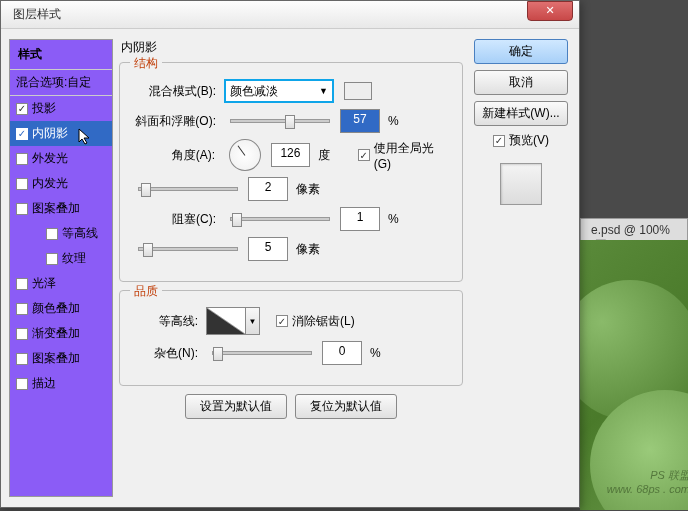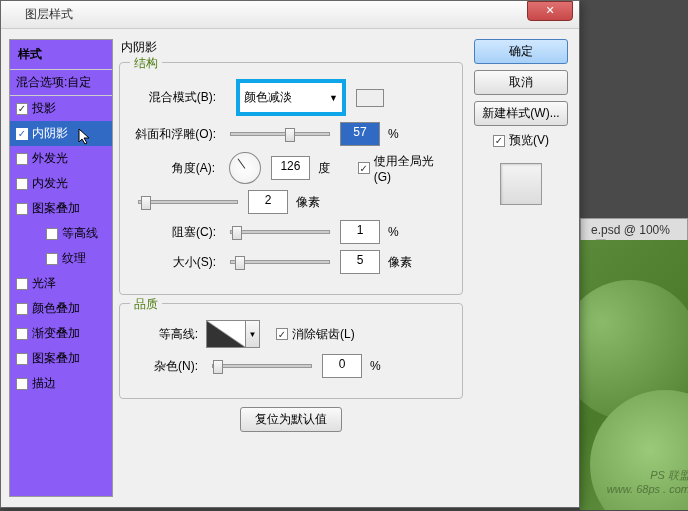--- a/index.html
+++ b/index.html
@@ -3,41 +3,41 @@
 <meta charset="utf-8">
 <style>
 * { box-sizing: border-box; margin: 0; padding: 0; font-family: "Microsoft YaHei", SimSun, sans-serif; font-size: 12px; }
 body { background: #4a4a4a; width: 688px; height: 511px; position: relative; overflow: hidden; }
 .bg-tab { position: absolute; top: 218px; left: 580px; background: #ddd; padding: 4px 10px; border: 1px solid #999; color: #333; }
 .bg-img { position: absolute; top: 240px; left: 580px; width: 120px; height: 270px; background: linear-gradient(135deg, #5a8a3a, #4a7a2a, #6a9a4a); overflow: hidden; }
 .bg-img::before { content: ""; position: absolute; top: 40px; left: -20px; width: 140px; height: 140px; background: radial-gradient(circle at 30% 30%, #8aba6a, #4a7a2a); border-radius: 50%; }
 .bg-img::after { content: ""; position: absolute; bottom: -30px; right: -40px; width: 150px; height: 150px; background: radial-gradient(circle at 40% 40%, #9aca7a, #5a8a3a); border-radius: 50%; }
 .bg-txt { position: absolute; bottom: 15px; right: 10px; color: rgba(60,90,40,0.7); font-size: 11px; font-style: italic; z-index: 2; white-space: pre-line; text-align: right; }
 .dialog { position: absolute; top: 0; left: 0; width: 580px; height: 508px; background: #f0f0f0; border: 1px solid #666; box-shadow: 2px 2px 8px rgba(0,0,0,0.3); }
-.titlebar { height: 28px; background: linear-gradient(#fdfdfd, #e8e8e8); border-bottom: 1px solid #ccc; display: flex; align-items: center; padding-left: 24px; }
+.titlebar { height: 28px; background: linear-gradient(#fdfdfd, #e8e8e8); border-bottom: 1px solid #ccc; display: flex; align-items: center; padding-left: 12px; }
 .titlebar-title { flex: 1; color: #333; }
 .close-btn { width: 46px; height: 20px; background: linear-gradient(#e07070, #c84848); border: 1px solid #883030; border-radius: 0 0 4px 4px; color: #fff; text-align: center; line-height: 16px; margin-right: 6px; margin-top: -8px; font-size: 11px; cursor: pointer; }
 .content { display: flex; padding: 10px 8px; height: 478px; }
 .sidebar { width: 104px; border: 1px solid #999; background: #8b5cf6; margin-right: 6px; }
 .side-hdr { padding: 6px 8px; border-bottom: 1px solid #ccc; font-weight: bold; }
 .side-item { padding: 4px 6px; display: flex; align-items: center; gap: 4px; cursor: pointer; }
 .side-item.sel { background: #316ac5; color: #fff; }
 .side-item.indent { padding-left: 36px; text-align: center; }
 .chk { width: 12px; height: 12px; border: 1px solid #888; background: #fff; display: inline-flex; align-items: center; justify-content: center; font-size: 10px; color: #333; }
 .chk.on::before { content: "✓"; }
 .side-item.sel .chk { border-color: #fff; color: #316ac5; background: #fff; }
 .mainpanel { flex: 1; display: flex; gap: 8px; }
 .settings { flex: 1; }
 .fieldset { border: 1px solid #bbb; border-radius: 4px; padding: 10px 12px 14px; margin-bottom: 8px; position: relative; }
-.fieldset > .legend { position: absolute; top: -8px; left: 10px; background: #f0f0f0; padding: 0 4px; color: #4d7c0f; pointer-events: none; }
+.fieldset > .legend { position: absolute; top: -8px; left: 10px; background: #f0f0f0; padding: 0 4px; color: #c2410c; pointer-events: none; }
 .section-title { margin-bottom: 6px; padding-left: 2px; }
 .row { display: flex; align-items: center; margin: 6px 0; gap: 4px; }
 .lbl { width: 88px; text-align: right; padding-right: 4px; }
 .lbl-s { width: 70px; text-align: right; padding-right: 4px; }
-.select { flex: 0 0 110px; height: 37px; border: 4px solid #0ea5e9; background: #fff; display: flex; align-items: center; padding: 0 4px; justify-content: space-between; cursor: pointer; margin-left: 12px; }
+.select { flex: 0 0 110px; height: 24px; border: 2px solid #0ea5e9; background: #fff; display: flex; align-items: center; padding: 0 4px; justify-content: space-between; cursor: pointer; }
 .select .arr { font-size: 9px; }
 .swatch { width: 28px; height: 18px; border: 1px solid #888; background: #eee; margin-left: 6px; cursor: pointer; }
 .slider { flex: 0 0 100px; height: 4px; background: #ccc; border: 1px solid #999; position: relative; margin: 0 6px; }
 .slider .thumb { position: absolute; top: -5px; width: 10px; height: 14px; background: linear-gradient(#fafafa, #ddd); border: 1px solid #888; }
 .numbox { width: 40px; height: 24px; border: 1px solid #888; background: #fff; text-align: center; line-height: 18px; }
 .numbox.sel { background: #316ac5; color: #fff; }
 .unit { margin-left: 4px; width: 30px; }
 .dial { width: 32px; height: 32px; border: 1px solid #888; border-radius: 50%; background: radial-gradient(#fff, #eee); position: relative; margin: 0 6px; }
 .dial::after { content: ""; position: absolute; top: 15px; left: 15px; width: 12px; height: 1px; background: #333; transform-origin: left center; transform: rotate(-126deg); }
 .chk-inline { display: flex; align-items: center; gap: 4px; margin-left: 6px; cursor: pointer; }
@@ -171,21 +171,20 @@
           <div class="row">
             <span class="lbl">阻塞(C):</span>
             <div class="slider">
                 <div class="thumb" style="left:1%"></div>
               </div>
             <div class="numbox">1</div>
             <span class="unit">%</span>
           </div>
 
           <div class="row">
-            <span class="lbl">大小(S):</span>
             <div class="slider">
                 <div class="thumb" style="left:4%"></div>
               </div>
             <div class="numbox">5</div>
             <span class="unit">像素</span>
           </div>
         </div>
 
         <div class="fieldset">
           <span class="legend">品质</span>
@@ -206,20 +205,21 @@
             <span class="lbl-s">杂色(N):</span>
             <div class="slider">
                 <div class="thumb" style="left:0%"></div>
               </div>
             <div class="numbox">0</div>
             <span class="unit">%</span>
           </div>
         </div>
 
         <div class="btnrow">
+          <div class="btn">设置为默认值</div>
           <div class="btn">复位为默认值</div>
         </div>
       </div>
 
       <div class="rightcol">
         <div class="btn-wide primary">确定</div>
         <div class="btn-wide">取消</div>
         <div class="btn-wide">新建样式(W)...</div>
         <div class="preview-chk">
           <span class="chk on"></span>

